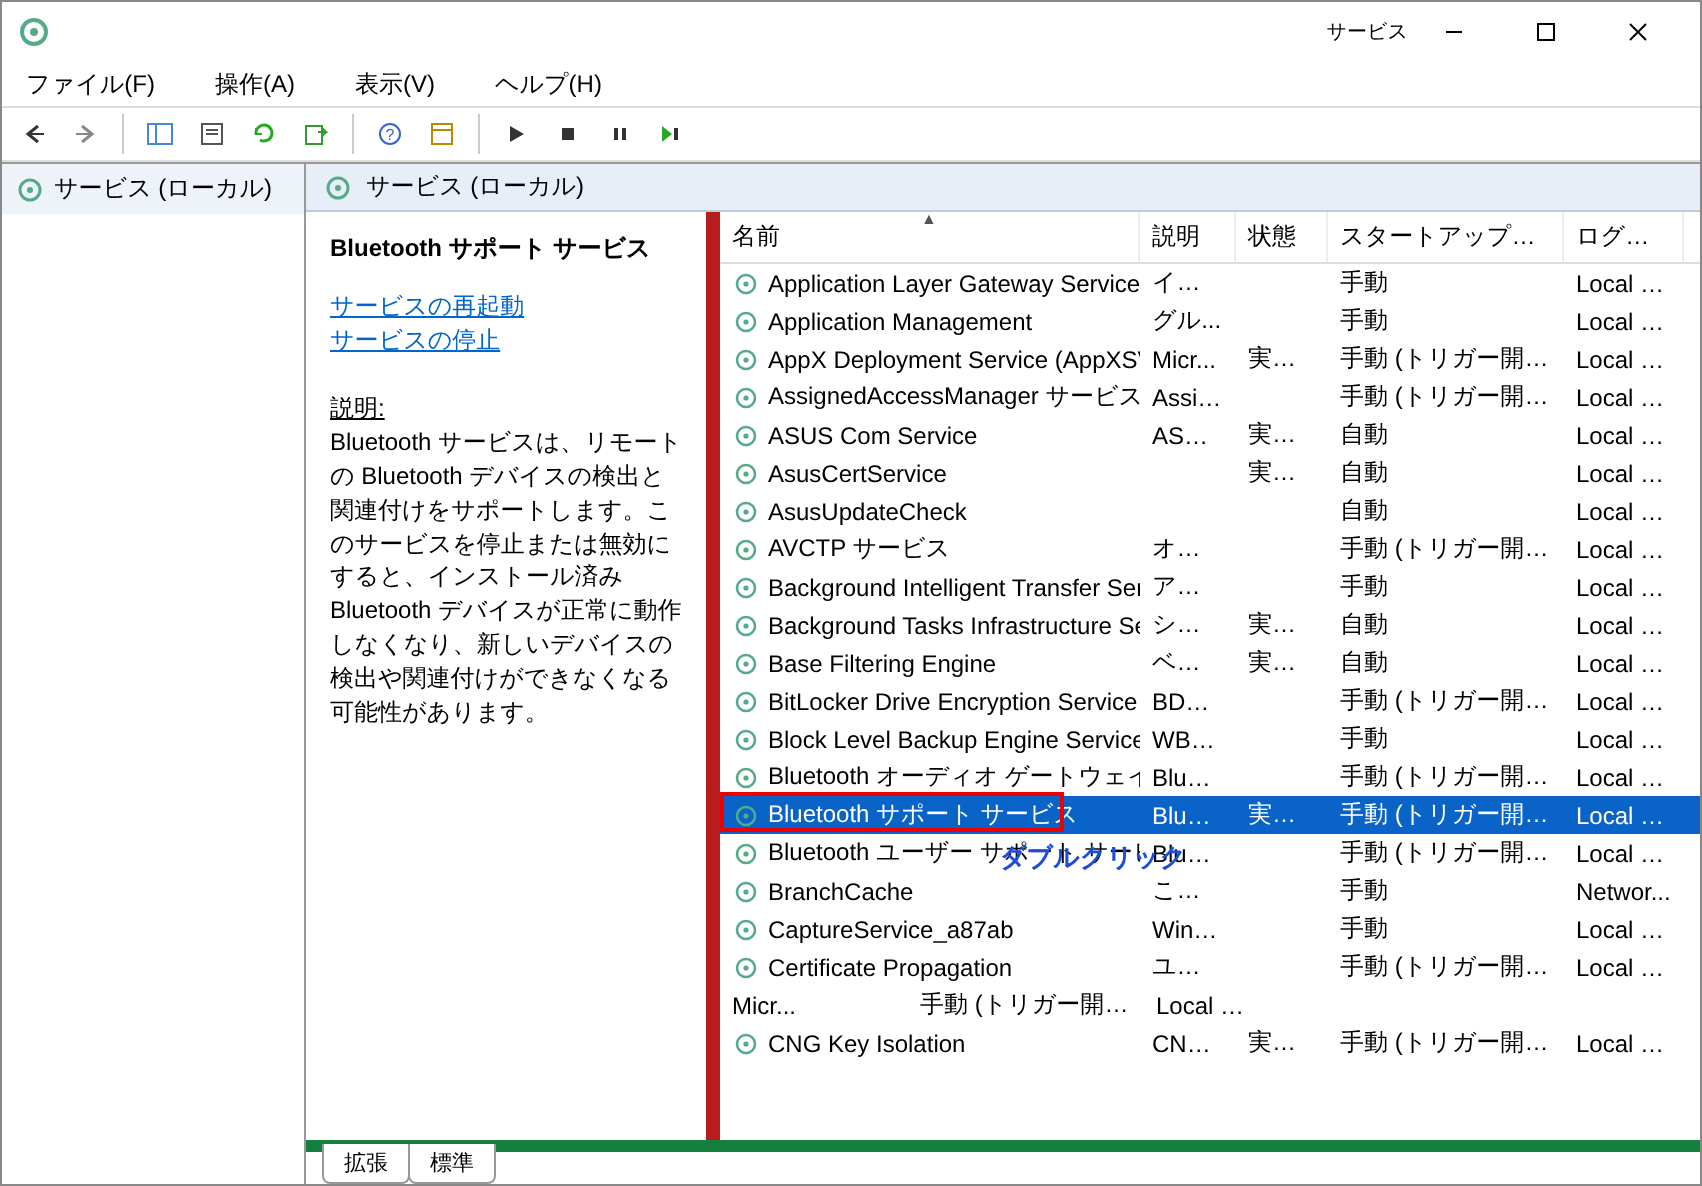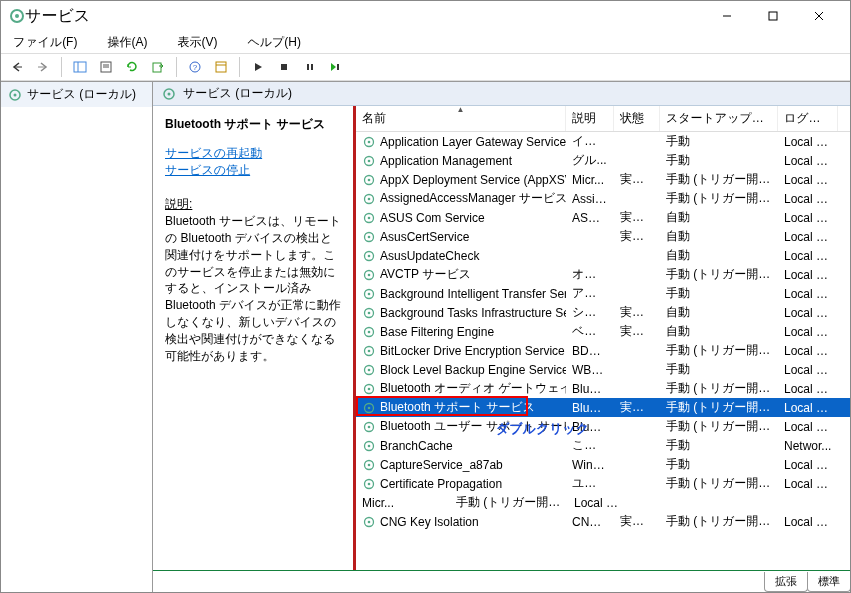--- a/index.html
+++ b/index.html
@@ -1,54 +1,54 @@
 <!DOCTYPE html>
 <html><head>
 <meta charset="utf-8">
 <style>
   * { box-sizing: border-box; font-family: "Yu Gothic UI", "Meiryo", "MS PGothic", sans-serif; }
   body { margin: 0; padding: 0; background: #fff; font-size: 12px; color: #000; }
   .window { width: 851px; height: 593px; border: 1px solid #888; position: relative; background: #fff; display:flex; flex-direction:column;}
   .titlebar { height: 30px; display: flex; align-items: center; padding: 0 8px; }
-  .titlebar .title { flex: 1; font-size: 16px; }
+  .titlebar .title { flex: 1; font-size: 10px; text-align: right; }
   .win-btns { display: flex; }
   .win-btn { width: 46px; height: 30px; display:flex;align-items:center;justify-content:center; font-size:10px;}
   .menubar { height: 22px; display: flex; align-items: center; padding: 0 6px; gap: 18px; }
   .menu-item { padding: 2px 6px; font-size:12px;}
   .toolbar { height: 28px; border-top:1px solid #ddd; border-bottom:1px solid #ddd; display: flex; align-items: center; padding: 0 4px; gap:2px;}
   .tbtn { width:24px;height:22px;display:flex;align-items:center;justify-content:center;border:1px solid transparent;}
   .tsep{width:1px;height:20px;background:#ccc;margin:0 4px;}
   .main { flex:1; display:flex; border-top:1px solid #999; overflow:hidden;}
   .leftpane { width:152px; border-right:1px solid #999; background:#fff; }
   .leftpane .node { padding:4px 6px; display:flex;align-items:center;gap:4px; background:#eef3fa;}
   .rightpane { flex:1; display:flex; flex-direction:column; }
   .rp-header { height:24px; background:#e8eef7; border-bottom:1px solid #bcd; display:flex;align-items:center;padding:0 8px;gap:6px;}
   .rp-body { flex:1; display:flex; overflow:hidden;}
   .detail { width:200px; padding:10px 12px; font-size:12px; line-height:1.4;}
   .detail .svc-name{font-weight:bold;margin-bottom:12px;}
   .detail a{color:#0066cc;text-decoration:underline;display:block;}
   .detail .desc-label{margin-top:18px;text-decoration:underline;}
-  .list { flex:1; overflow:auto; border-left:3px solid #b91c1c; position:relative;}
+  .list { flex:1; overflow:auto; border-left:7px solid #b91c1c; position:relative;}
   .cols { display:flex; background:#fff; border-bottom:1px solid #ddd; position:sticky;top:0; font-size:12px;}
   .col { border-right:1px solid #eee; padding:4px 6px; overflow:hidden;white-space:nowrap;text-overflow:ellipsis; position:relative;}
   .c-name{width:210px;}
   .c-desc{width:48px;}
   .c-stat{width:46px;}
   .c-start{width:118px;}
   .c-log{width:60px;}
   .sort-ind{position:absolute;left:50%;top:-1px;transform:translateX(-50%);font-size:8px;color:#555;}
   .rows{}
   .row{display:flex;height:19px;align-items:center;font-size:12px;}
   .row .cell{padding:0 6px;overflow:hidden;white-space:nowrap;text-overflow:ellipsis;}
   .row .c-name{display:flex;align-items:center;gap:4px;}
   .row.selected{background:#0a64c8;color:#fff;}
   .gear{width:14px;height:14px;flex-shrink:0;}
   .hilite-box{position:absolute;border:2px solid #e00;pointer-events:none;}
   .annotation{position:absolute;color:#1d4ed8;font-weight:bold;font-size:13px;pointer-events:none;}
-  .tabs{height:22px;border-top:1px solid #15803d;display:flex;align-items:flex-end;padding-left:8px;gap:0;justify-content:flex-end;}
+  .tabs{height:22px;border-top:6px solid #15803d;display:flex;align-items:flex-end;padding-left:8px;gap:0;}
   .tab{border:1px solid #999;border-top:none;border-radius:0 0 4px 4px;padding:2px 10px;font-size:11px;background:#fff;margin-right:-1px;}
   .tab.active{background:#fff;}
   svg.g16{width:16px;height:16px;}
 </style>
 </head>
 <body>
 
 <div class="window">
 
   <div class="titlebar">

